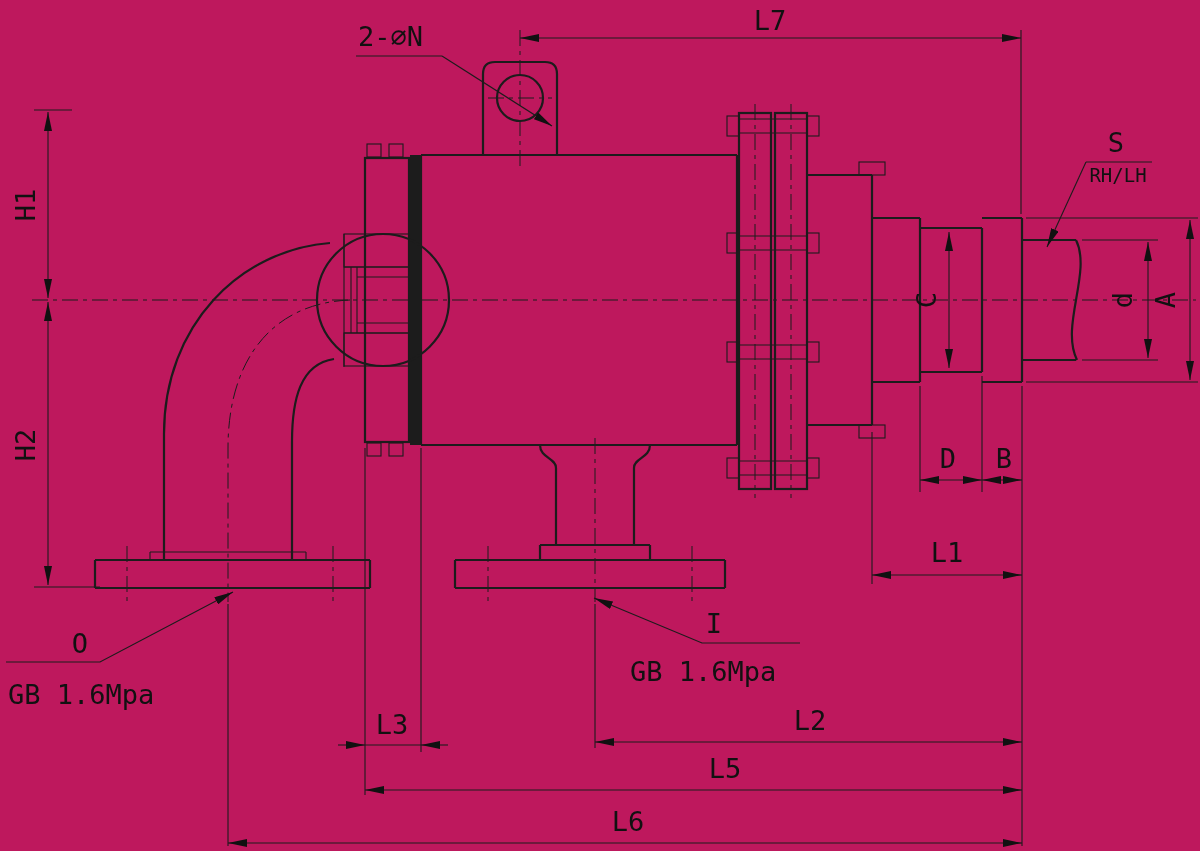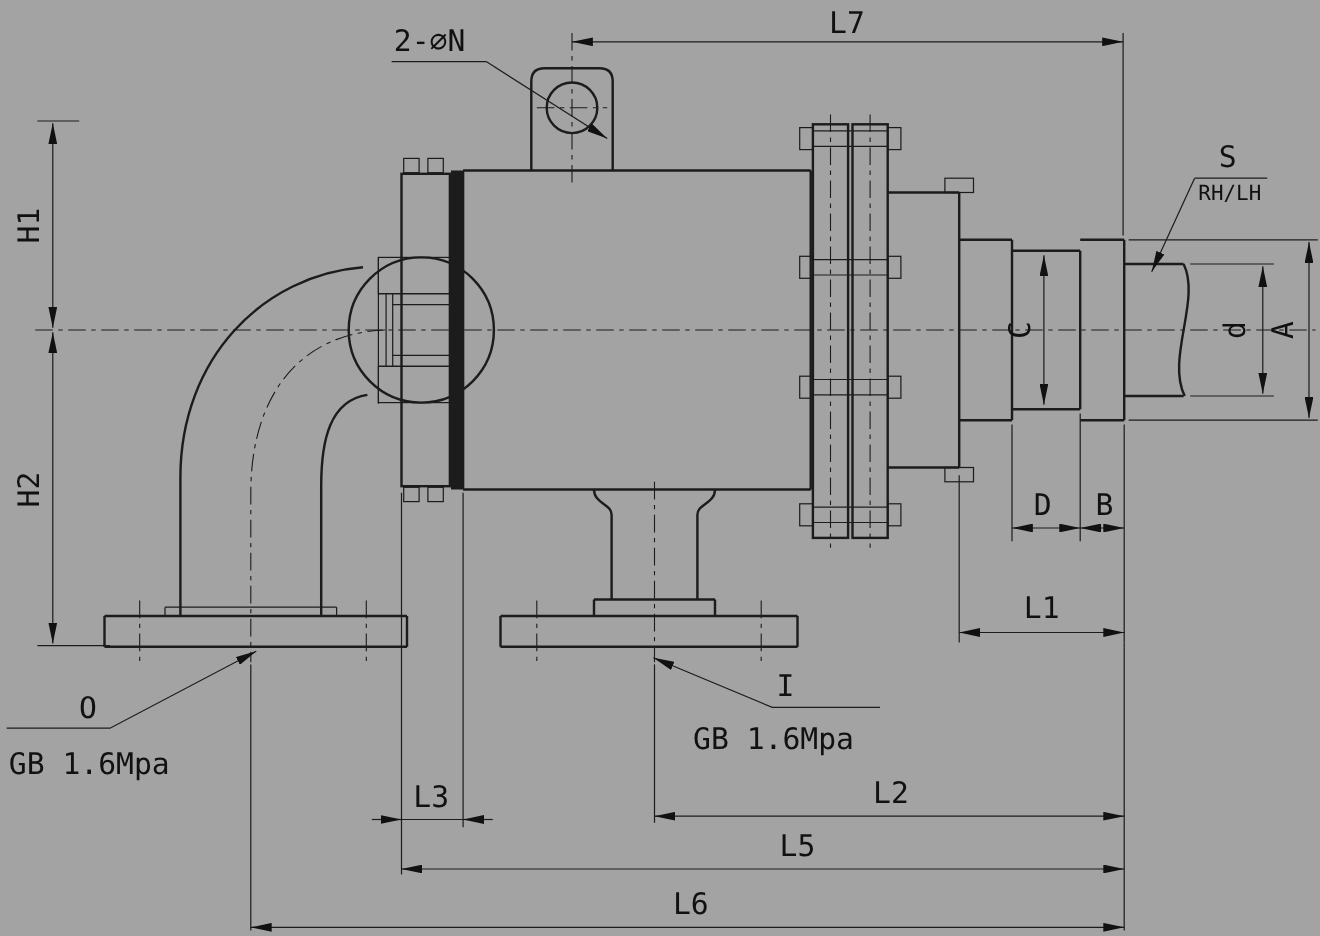--- a/index.html
+++ b/index.html
@@ -1,16 +1,16 @@
 <!DOCTYPE html>
 <html><head>
 <meta charset="utf-8">
 <style>
   html,body{margin:0;padding:0;background:#ffffff;}
-  .stage{width:1200px;height:851px;position:relative;background:#a3a3a3;overflow:hidden;}
+  .stage{width:1200px;height:851px;position:relative;background:#be185d;overflow:hidden;}
   svg{display:block;}
   .outline{stroke:#1c1c1c;stroke-width:2.2;fill:none;stroke-linecap:butt;}
   .thin{stroke:#1c1c1c;stroke-width:1.1;fill:none;}
   .center{stroke:#1c1c1c;stroke-width:1;fill:none;stroke-dasharray:16 5 4 5;}
   .dim{stroke:#1c1c1c;stroke-width:1.1;fill:none;}
   .fillblack{fill:#1c1c1c;stroke:none;}
   text{fill:#111;font-family:"DejaVu Sans Mono","Liberation Mono",monospace;font-size:27px;}
   text.small{font-size:19px;}
 </style>
 </head>

